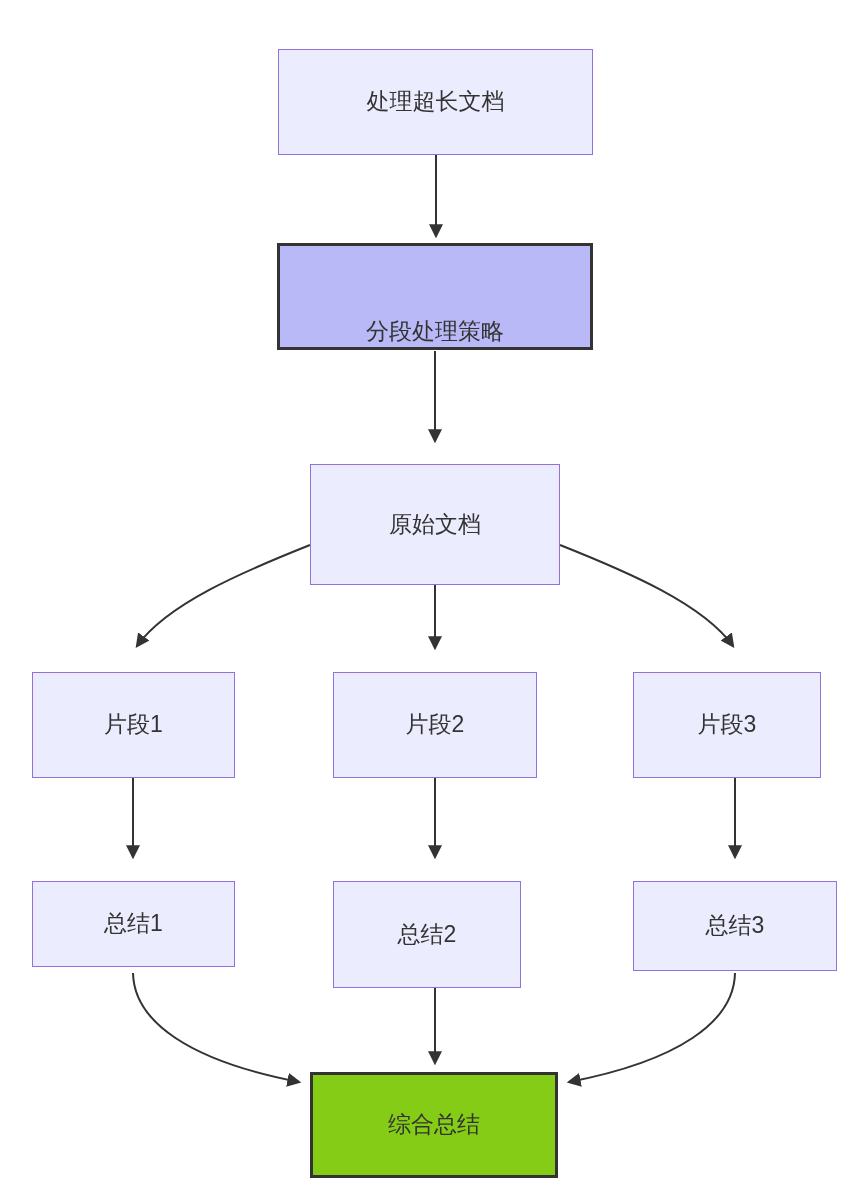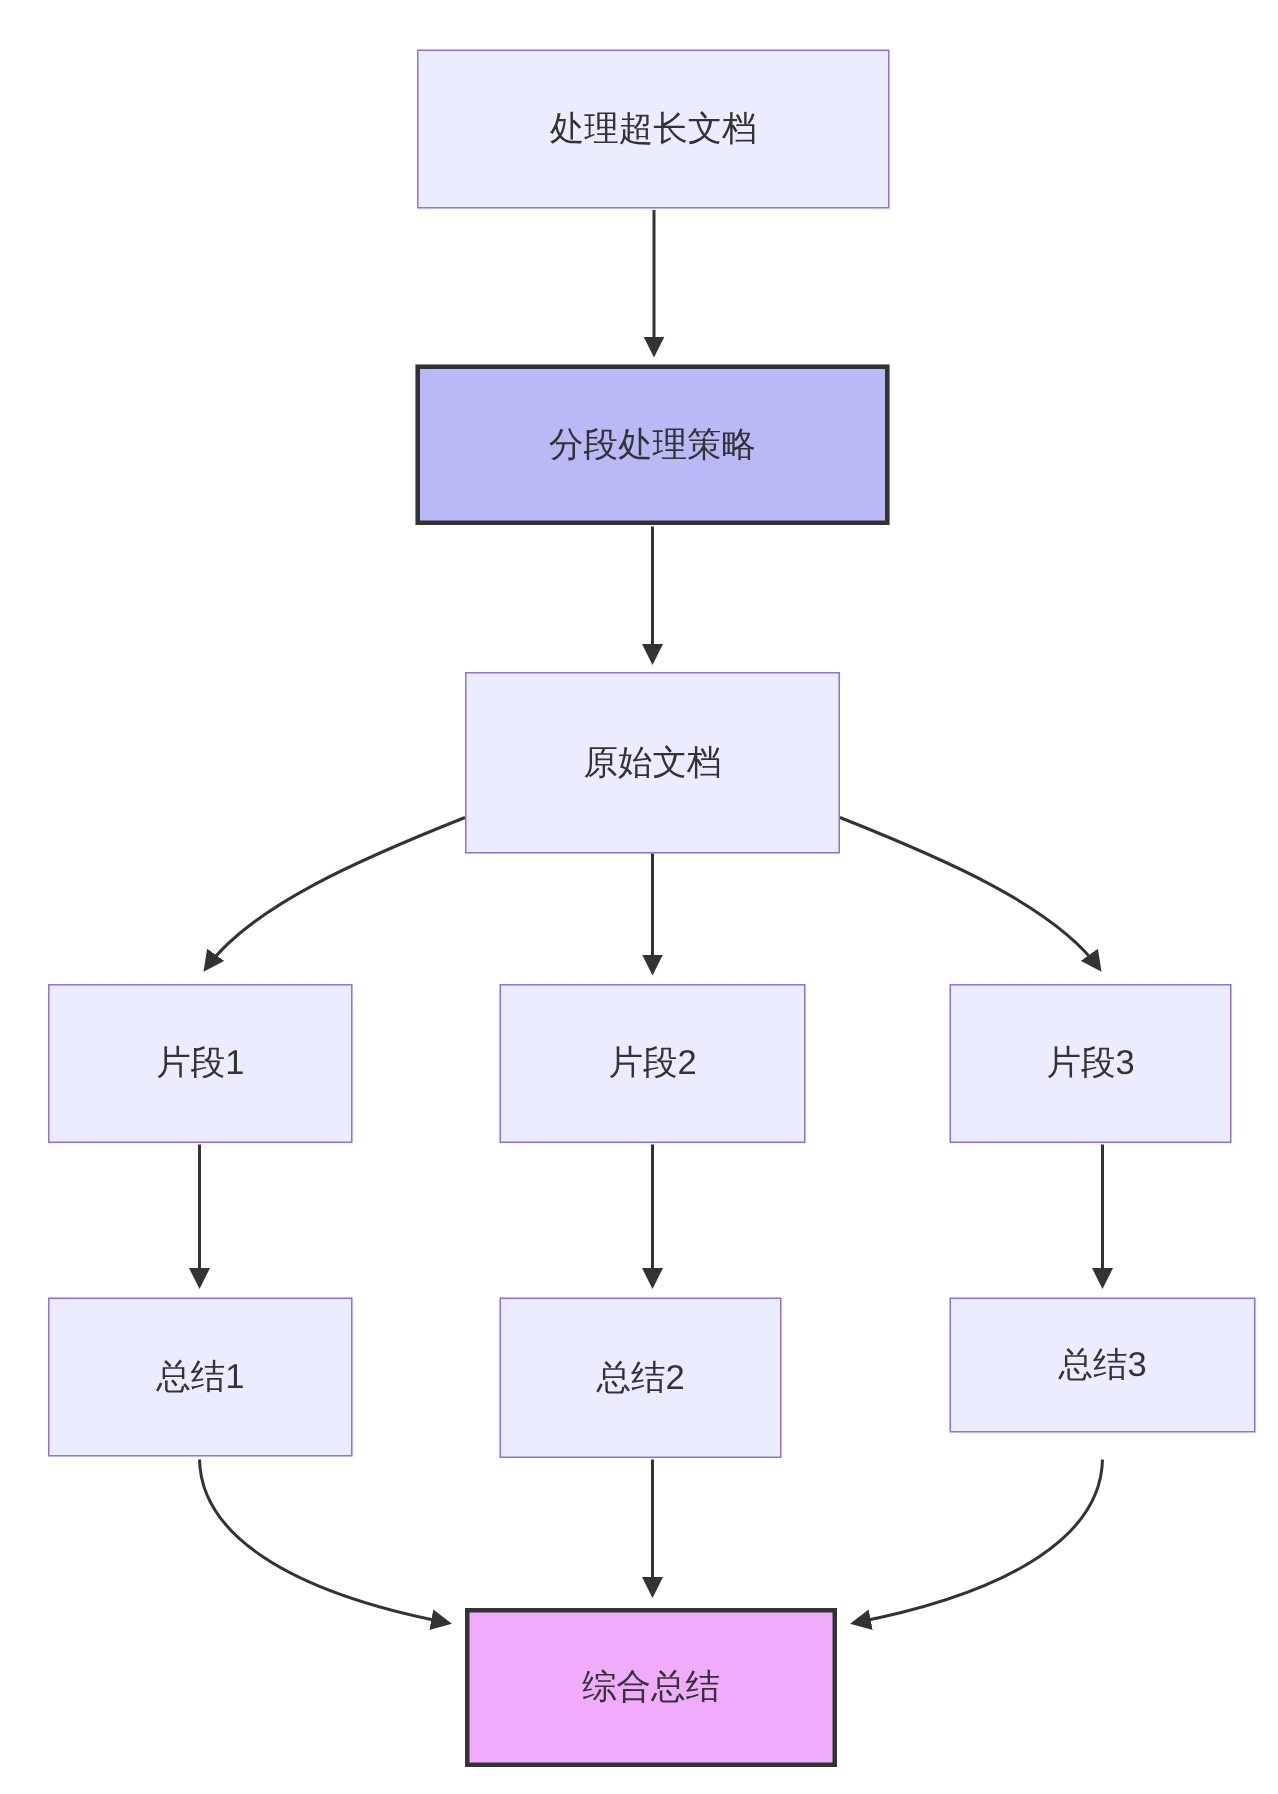--- a/index.html
+++ b/index.html
@@ -33,27 +33,29 @@
     align-items: center;
     justify-content: center;
     font-size: 23px;
     line-height: 1.3;
     color: #333333;
     text-align: center;
   }
   .node.default {
     background: #ECECFF;
     border: 1.5px solid #9370DB;
+    margin-top: 16px;
   }
   .node.emphasis {
     background: #B9B9F8;
     border: 3.5px solid #333333;
+    align-items: flex-end;
   }
   .node.success {
-    background: #f0abfc;
+    background: #84cc16;
     border: 3.5px solid #333333;
   }
   .node .label {
     display: block;
     padding: 0 10px;
   }
 </style>
 </head>
 <body>
 
@@ -95,21 +97,21 @@
   </div>
 
   <div class="node default" style="left:333px; top:656px; width:204px; height:106px;text-align:right;">
     <span class="label">片段2</span>
   </div>
 
   <div class="node default" style="left:633px; top:656px; width:188px; height:106px;">
     <span class="label">片段3</span>
   </div>
 
-  <div class="node default" style="left:32px; top:865px; width:203px; height:106px;">
+  <div class="node default" style="left:32px; top:865px; width:203px; height:86px;">
     <span class="label">总结1</span>
   </div>
 
   <div class="node default" style="left:333px; top:865px; width:188px; height:107px;">
     <span class="label">总结2</span>
   </div>
 
   <div class="node default" style="left:633px; top:865px; width:204px; height:90px;">
     <span class="label">总结3</span>
   </div>

